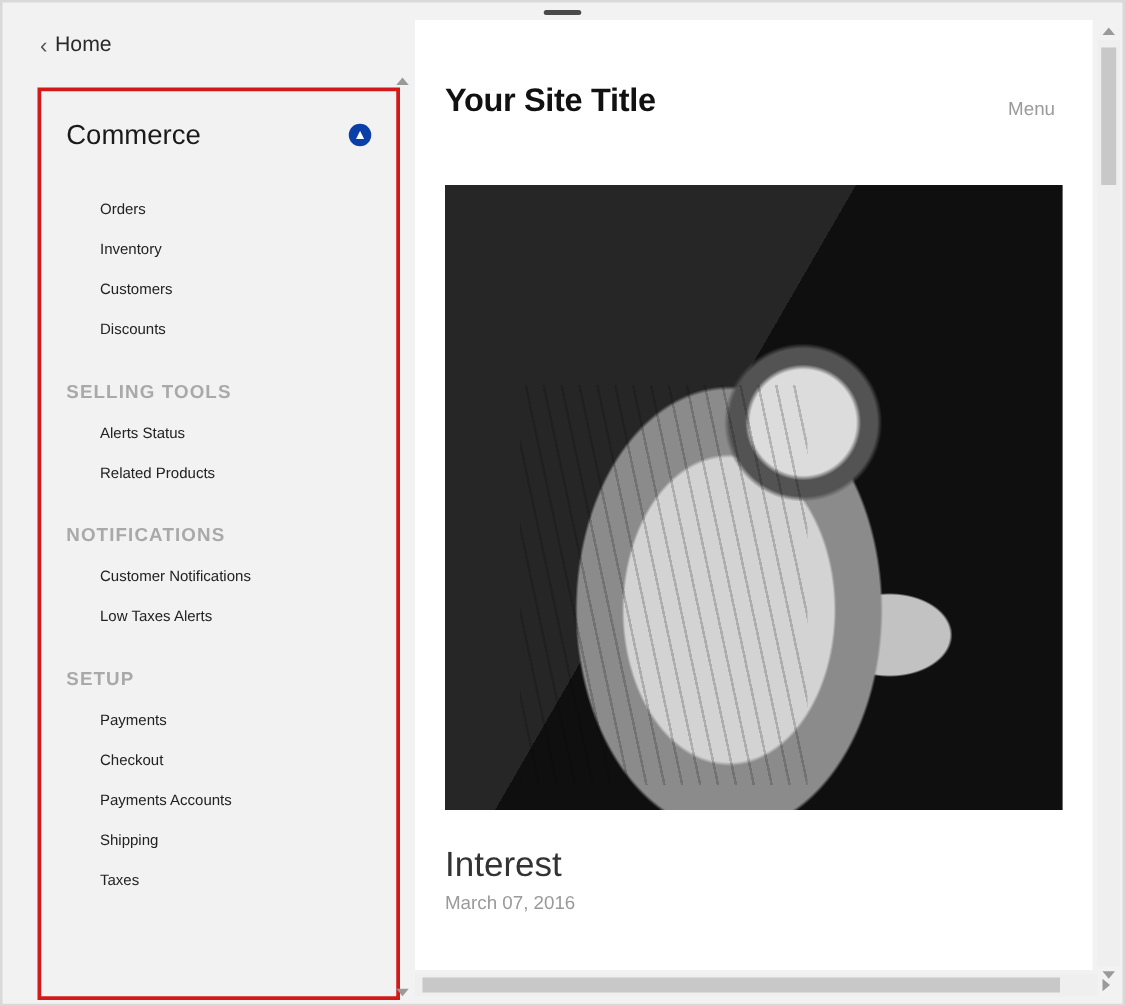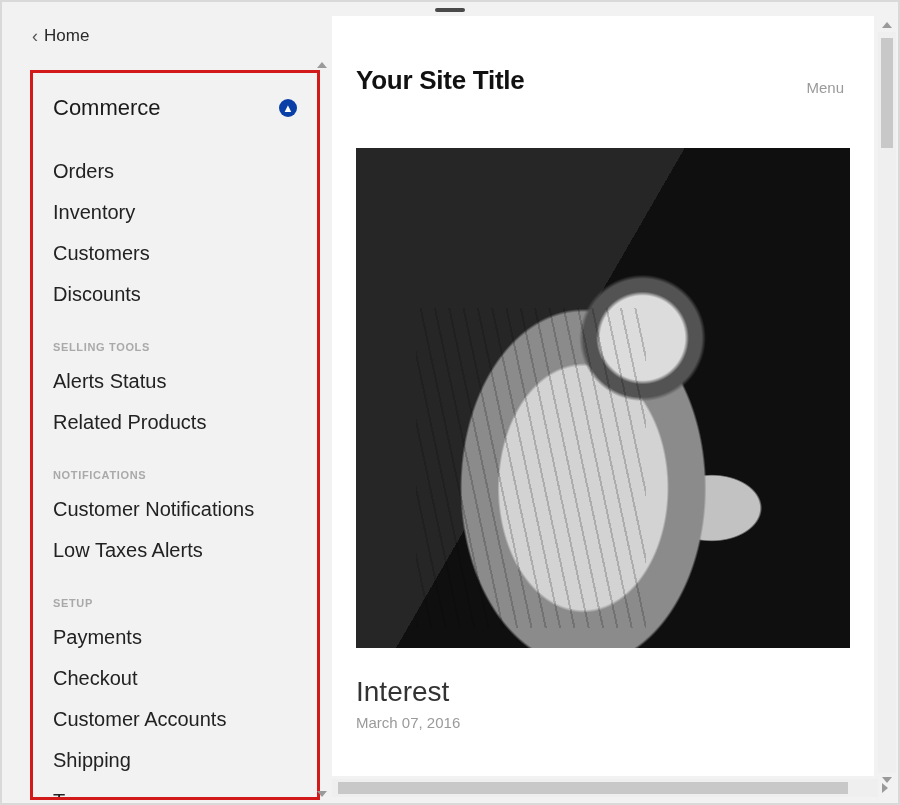--- a/index.html
+++ b/index.html
@@ -12,22 +12,22 @@
 
   
   .sidebar { width: 328px; flex: 0 0 328px; padding: 18px 0 0 0; position: relative; }
   .back-row { display: flex; align-items: center; gap: 6px; padding: 0 0 0 30px; height: 32px; cursor: pointer; color: #2a2a2a; font-size: 17px; }
   .back-row .chev { font-size: 18px; color: #555; }
   .red-box { border: 3px solid #d31a1a; margin: 18px 10px 0 28px; padding-bottom: 18px; height: 730px; overflow: hidden; }
   .red-inner { padding: 22px 20px 0 20px; }
   .panel-head { display: flex; justify-content: space-between; align-items: center; margin-bottom: 30px; }
   .panel-head h2 { font-size: 22px; font-weight: 500; color: #1a1a1a; }
   .badge { width: 18px; height: 18px; border-radius: 50%; background: #0a3fa8; color: #fff; display: flex; align-items: center; justify-content: center; font-size: 11px; font-weight: 700; }
-  .nav-item { font-size: 20px; color: #222; padding: 9px 0; cursor: pointer; }
-  .section-label { font-size: 11px; letter-spacing: 0.06em; color: #a9a9a9; font-weight: 600; margin-top: 26px; margin-bottom: 8px; }
+  .nav-item { font-size: 12px; color: #222; padding: 9px 0; cursor: pointer; margin-left: 27px; }
+  .section-label { font-size: 15px; letter-spacing: 0.06em; color: #a9a9a9; font-weight: 600; margin-top: 26px; margin-bottom: 8px; }
 
   
   .sb-vtrack { position: absolute; right: 1px; top: 60px; width: 14px; bottom: 6px; }
   .sb-arrow { width: 0; height: 0; border-left: 5px solid transparent; border-right: 5px solid transparent; position: absolute; left: 2px; }
   .sb-up { border-bottom: 6px solid #9a9a9a; top: 0; }
   .sb-dn { border-top: 6px solid #9a9a9a; bottom: 0; }
 
   
   .preview-wrap { flex: 1; position: relative; padding: 14px 14px 0 0; }
   .preview-scroll { position: absolute; inset: 14px 0 0 0; overflow: hidden; }
@@ -92,21 +92,21 @@
         <div class="nav-item">Alerts Status</div>
         <div class="nav-item">Related Products</div>
 
         <div class="section-label">NOTIFICATIONS</div>
         <div class="nav-item">Customer Notifications</div>
         <div class="nav-item">Low Taxes Alerts</div>
 
         <div class="section-label">SETUP</div>
         <div class="nav-item">Payments</div>
         <div class="nav-item">Checkout</div>
-        <div class="nav-item">Customer Accounts</div>
+        <div class="nav-item">Payments Accounts</div>
         <div class="nav-item">Shipping</div>
         <div class="nav-item">Taxes</div>
       </div>
     </div>
 
     <div class="sb-vtrack">
       <div class="sb-arrow sb-up"></div>
       <div class="sb-arrow sb-dn"></div>
     </div>
   </aside>

